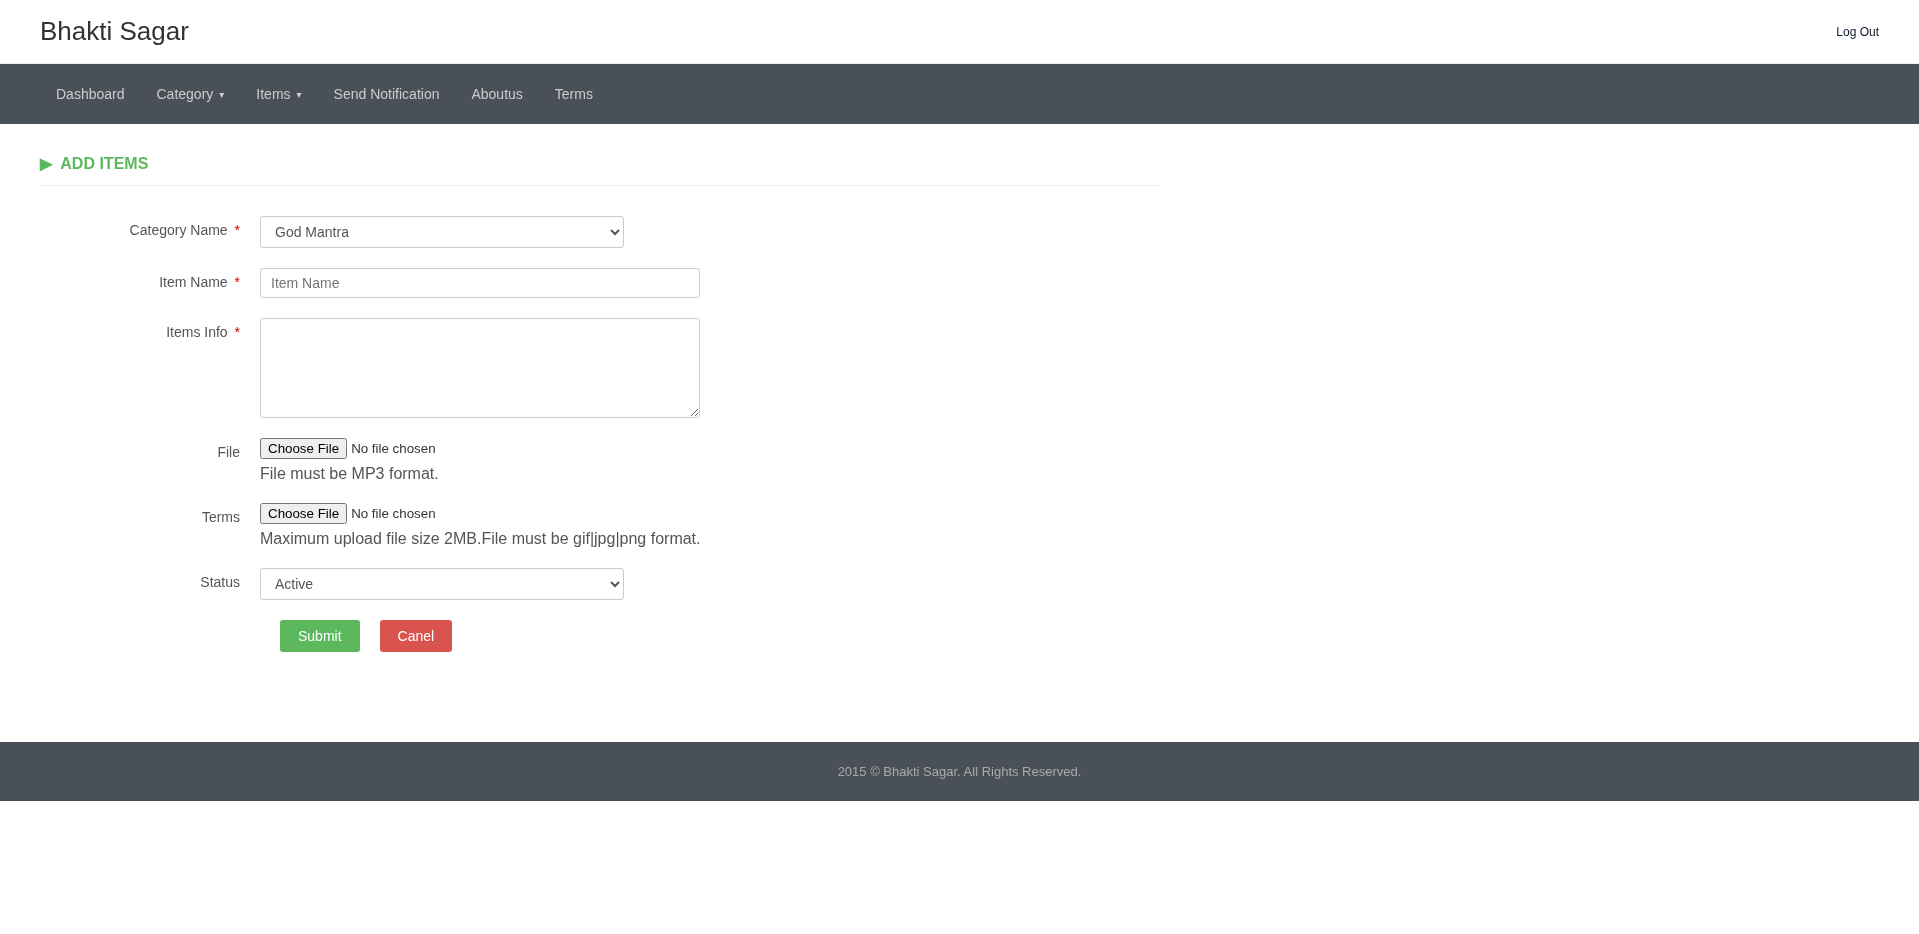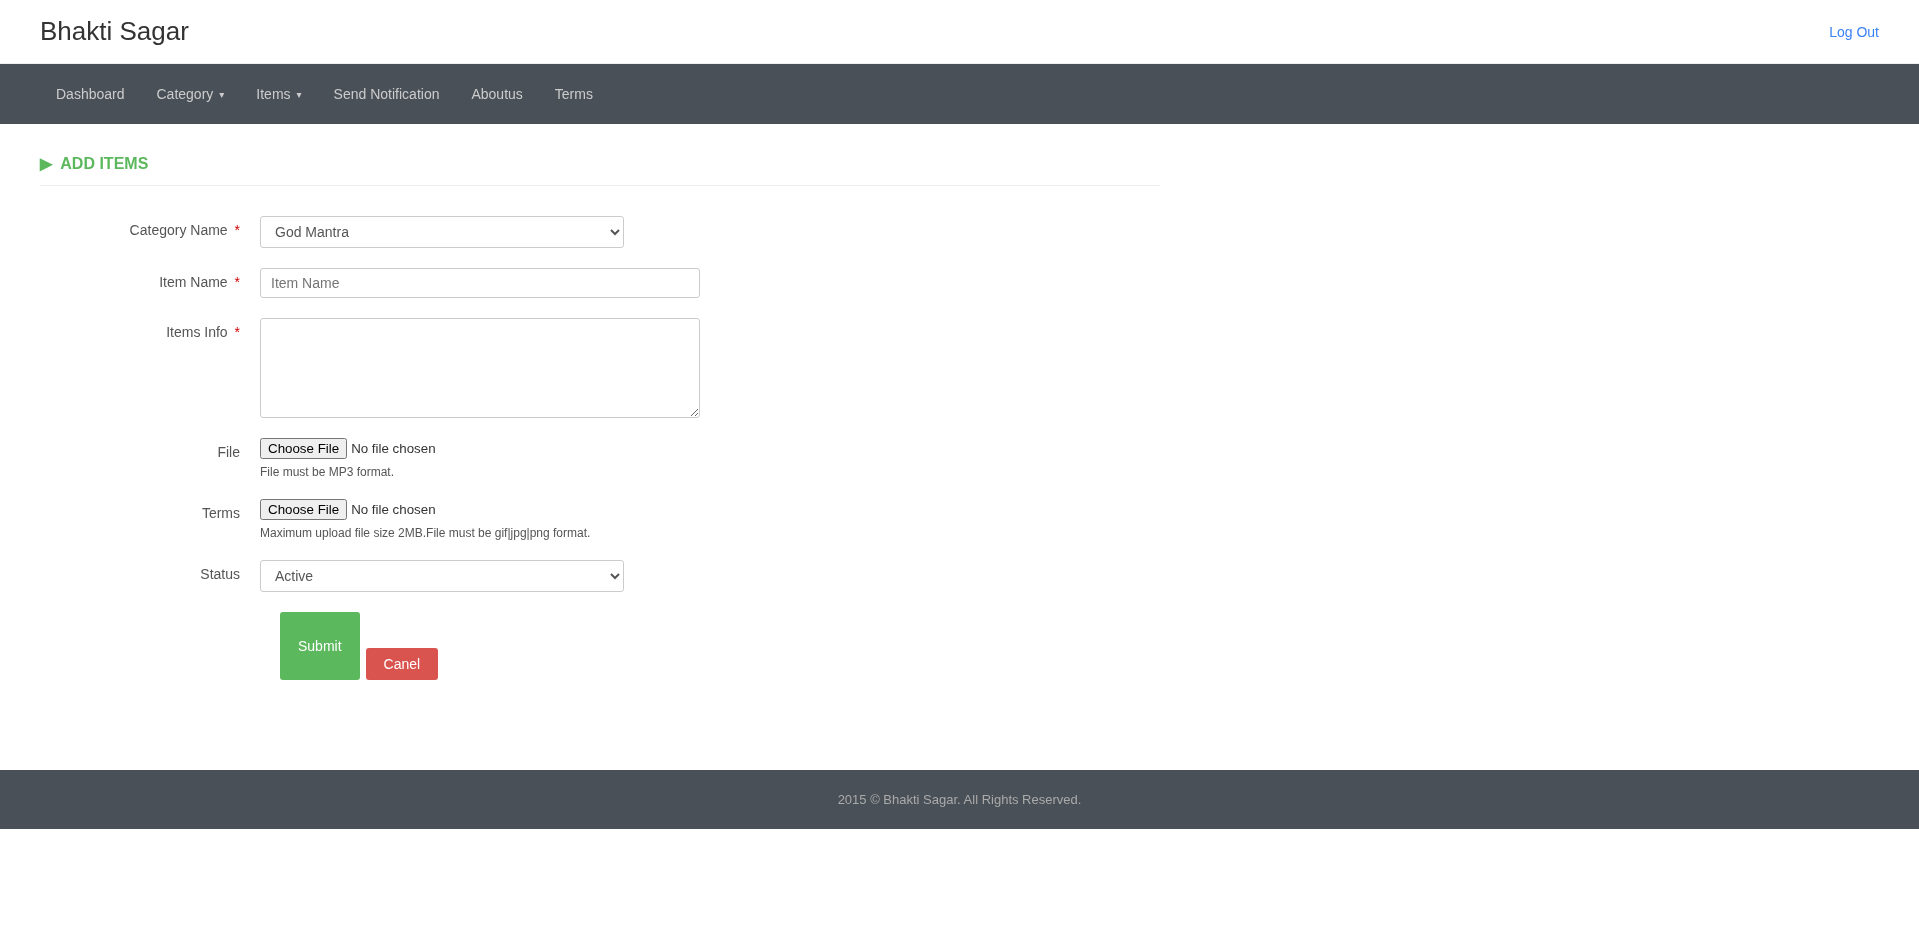--- a/index.html
+++ b/index.html
@@ -14,23 +14,23 @@
       background: #fff;
       border-bottom: 1px solid #eee;
       gap: 36px;
     }
     .brand-title {
       font-size: 26px;
       font-weight: 300;
       color: #333;
     }
     .logout-link {
-      color: #3b82f6;
+      color: #0f172a;
       text-decoration: none;
-      font-size: 14px;
+      font-size: 12px;
       cursor: pointer;
     }
 
     
     .navbar {
       background: #495057;
       padding: 0 40px;
       display: flex;
       align-items: center;
     }
@@ -118,46 +118,46 @@
       display: flex;
       flex-direction: column;
       gap: 4px;
     }
     .file-row {
       display: flex;
       align-items: center;
       gap: 6px;
     }
     .file-hint {
-      font-size: 12px;
+      font-size: 16px;
       color: #555;
       margin-top: 2px;
     }
 
     .status-select {
       width: 200px;
     }
 
     
     .btn-row {
       display: flex;
-      gap: 6px;
+      gap: 20px;
       margin-left: 180px;
       margin-top: 10px;
     }
     .btn {
       padding: 8px 18px;
       font-size: 14px;
       border: none;
       border-radius: 3px;
       cursor: pointer;
       color: #fff;
     }
     .btn-success { background: #5cb85c; }
-    .btn-danger { background: #d9534f; margin-top: 36px; }
+    .btn-danger { background: #d9534f; }
 
     
     .footer {
       background: #495057;
       color: #aaa;
       text-align: center;
       padding: 22px;
       font-size: 13px;
       margin-top: 60px;
     }

